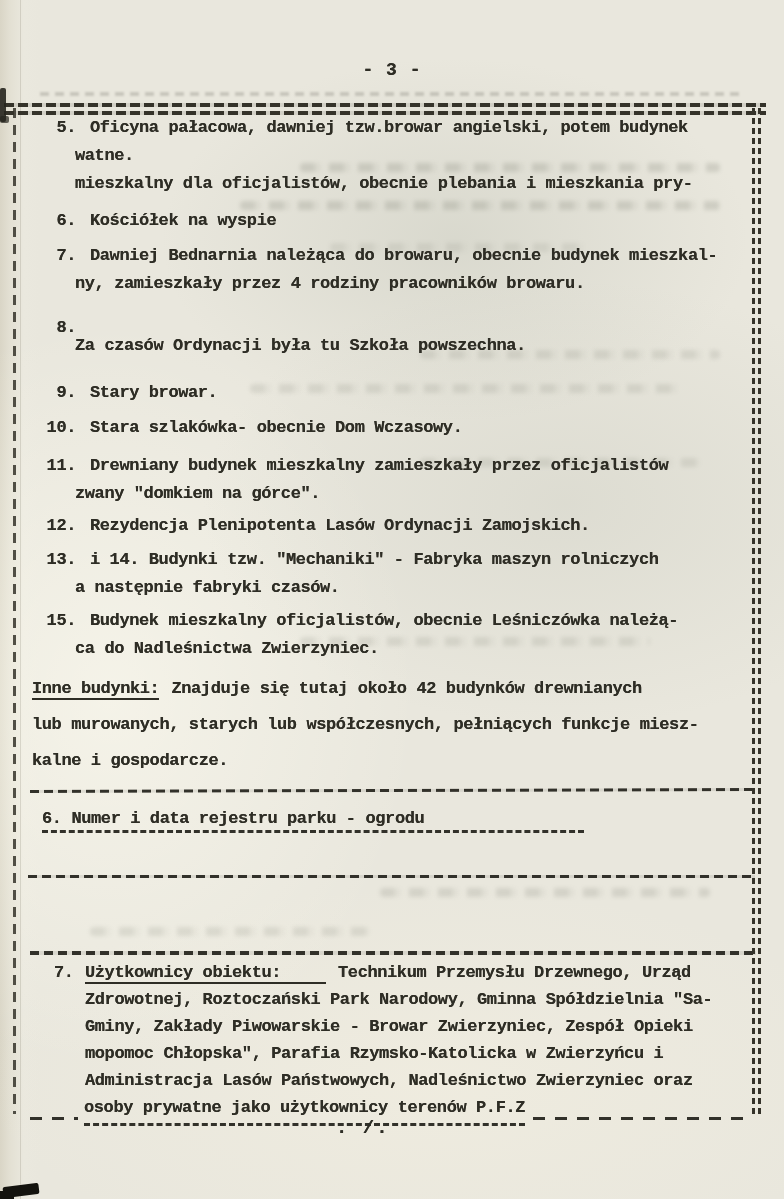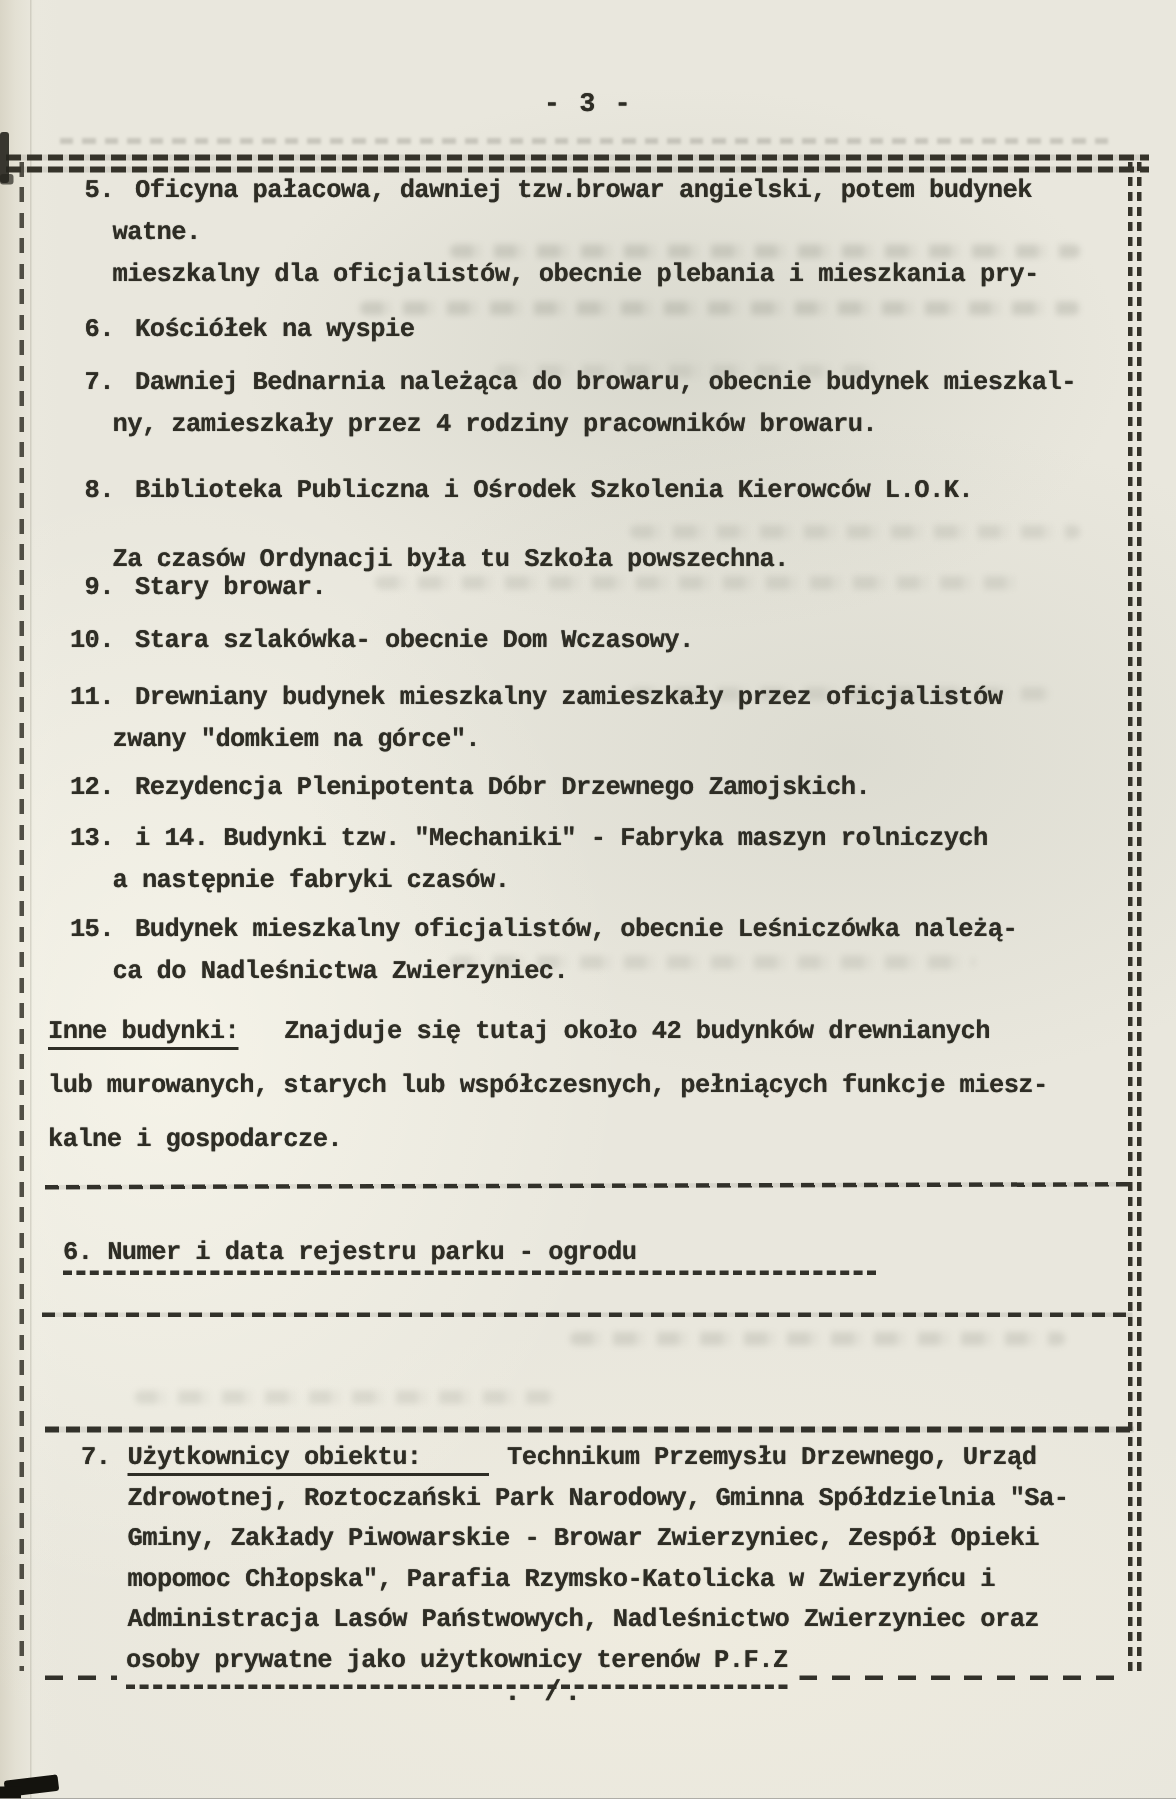--- a/index.html
+++ b/index.html
@@ -49,22 +49,22 @@
   .ghost{filter:blur(2.3px);opacity:.42;height:9px;border-radius:4px;
     background:repeating-linear-gradient(90deg,rgba(122,124,112,.55) 0 15px,rgba(122,124,112,.18) 15px 21px,transparent 21px 29px);}
   
   .blk{position:absolute;left:30px;right:26px;line-height:28px;}
   .item{padding-left:60px;}
   .item .num{position:absolute;left:0;width:46px;text-align:right;}
   .item .cont{margin-left:-15px;}
   .gap-top{margin-top:18px;}
   .inne{left:32px;line-height:36px;}
   .u-solid{border-bottom:2px solid #2e2d25;}
-  .inne .label{margin-right:30px;}
-  .sec6{left:42px;margin-top:17px;}
+  .inne .label{margin-right:12px;}
+  .sec6{left:42px;}
   .du{border-bottom:3px dashed #32312a;padding-right:160px;padding-bottom:2px;}
   .du-short{border-bottom:3px dashed #32312a;padding-right:25px;padding-bottom:2px;}
   .sec6a{left:52px;}
   .sec6a .num{margin-right:12px;}
   .sec7{line-height:27px;padding-left:55px;}
   .sec7 .num{position:absolute;left:24px;}
   .sec7 .label{border-bottom:2px solid #2e2d25;padding-right:45px;margin-right:12px;padding-bottom:0;font-family:Liberation Mono, monospace;}
   .lastline{display:flex;align-items:flex-end;margin-left:-55px;}
   .dashseg{height:3px;margin:0 6px 6px 0;
     background:repeating-linear-gradient(90deg,#32312a 0 12px,transparent 12px 22px);}
@@ -114,39 +114,39 @@
   <div class="blk item" style="top:207px">
     <span class="num">6.</span><span>Kościółek na wyspie</span>
   </div>
 
   <div class="blk item" style="top:242px">
     <span class="num">7.</span><span>Dawniej Bednarnia należąca do browaru, obecnie budynek mieszkal-</span>
     <div class="cont">ny, zamieszkały przez 4 rodziny pracowników browaru.</div>
   </div>
 
   <div class="blk item" style="top:314px">
-    <span class="num">8.</span><span>Biblioteka Publiczna i  Ośrodek Szkolenia Kierowców L.O.K.</span>
+    <span class="num">8.</span>
     <div class="cont gap-top">Za czasów Ordynacji była tu Szkoła powszechna.</div>
   </div>
 
   <div class="blk item" style="top:379px">
     <span class="num">9.</span><span>Stary browar.</span>
   </div>
 
   <div class="blk item" style="top:414px">
     <span class="num">10.</span><span>Stara szlakówka- obecnie Dom Wczasowy.</span>
   </div>
 
   <div class="blk item" style="top:452px">
     <span class="num">11.</span><span>Drewniany  budynek mieszkalny zamieszkały przez oficjalistów</span>
     <div class="cont">zwany  "domkiem na górce".</div>
   </div>
 
   <div class="blk item" style="top:512px">
-    <span class="num">12.</span><span>Rezydencja Plenipotenta Dóbr Drzewnego Zamojskich.</span>
+    <span class="num">12.</span><span>Rezydencja Plenipotenta Lasów Ordynacji Zamojskich.</span>
   </div>
 
   <div class="blk item" style="top:546px">
     <span class="num">13.</span><span>i 14. Budynki tzw. "Mechaniki" - Fabryka maszyn rolniczych</span>
     <div class="cont">a następnie  fabryki czasów.</div>
   </div>
 
   <div class="blk item" style="top:607px">
     <span class="num">15.</span><span>Budynek mieszkalny oficjalistów, obecnie Leśniczówka należą-</span>
     <div class="cont">ca do Nadleśnictwa Zwierzyniec.</div>

